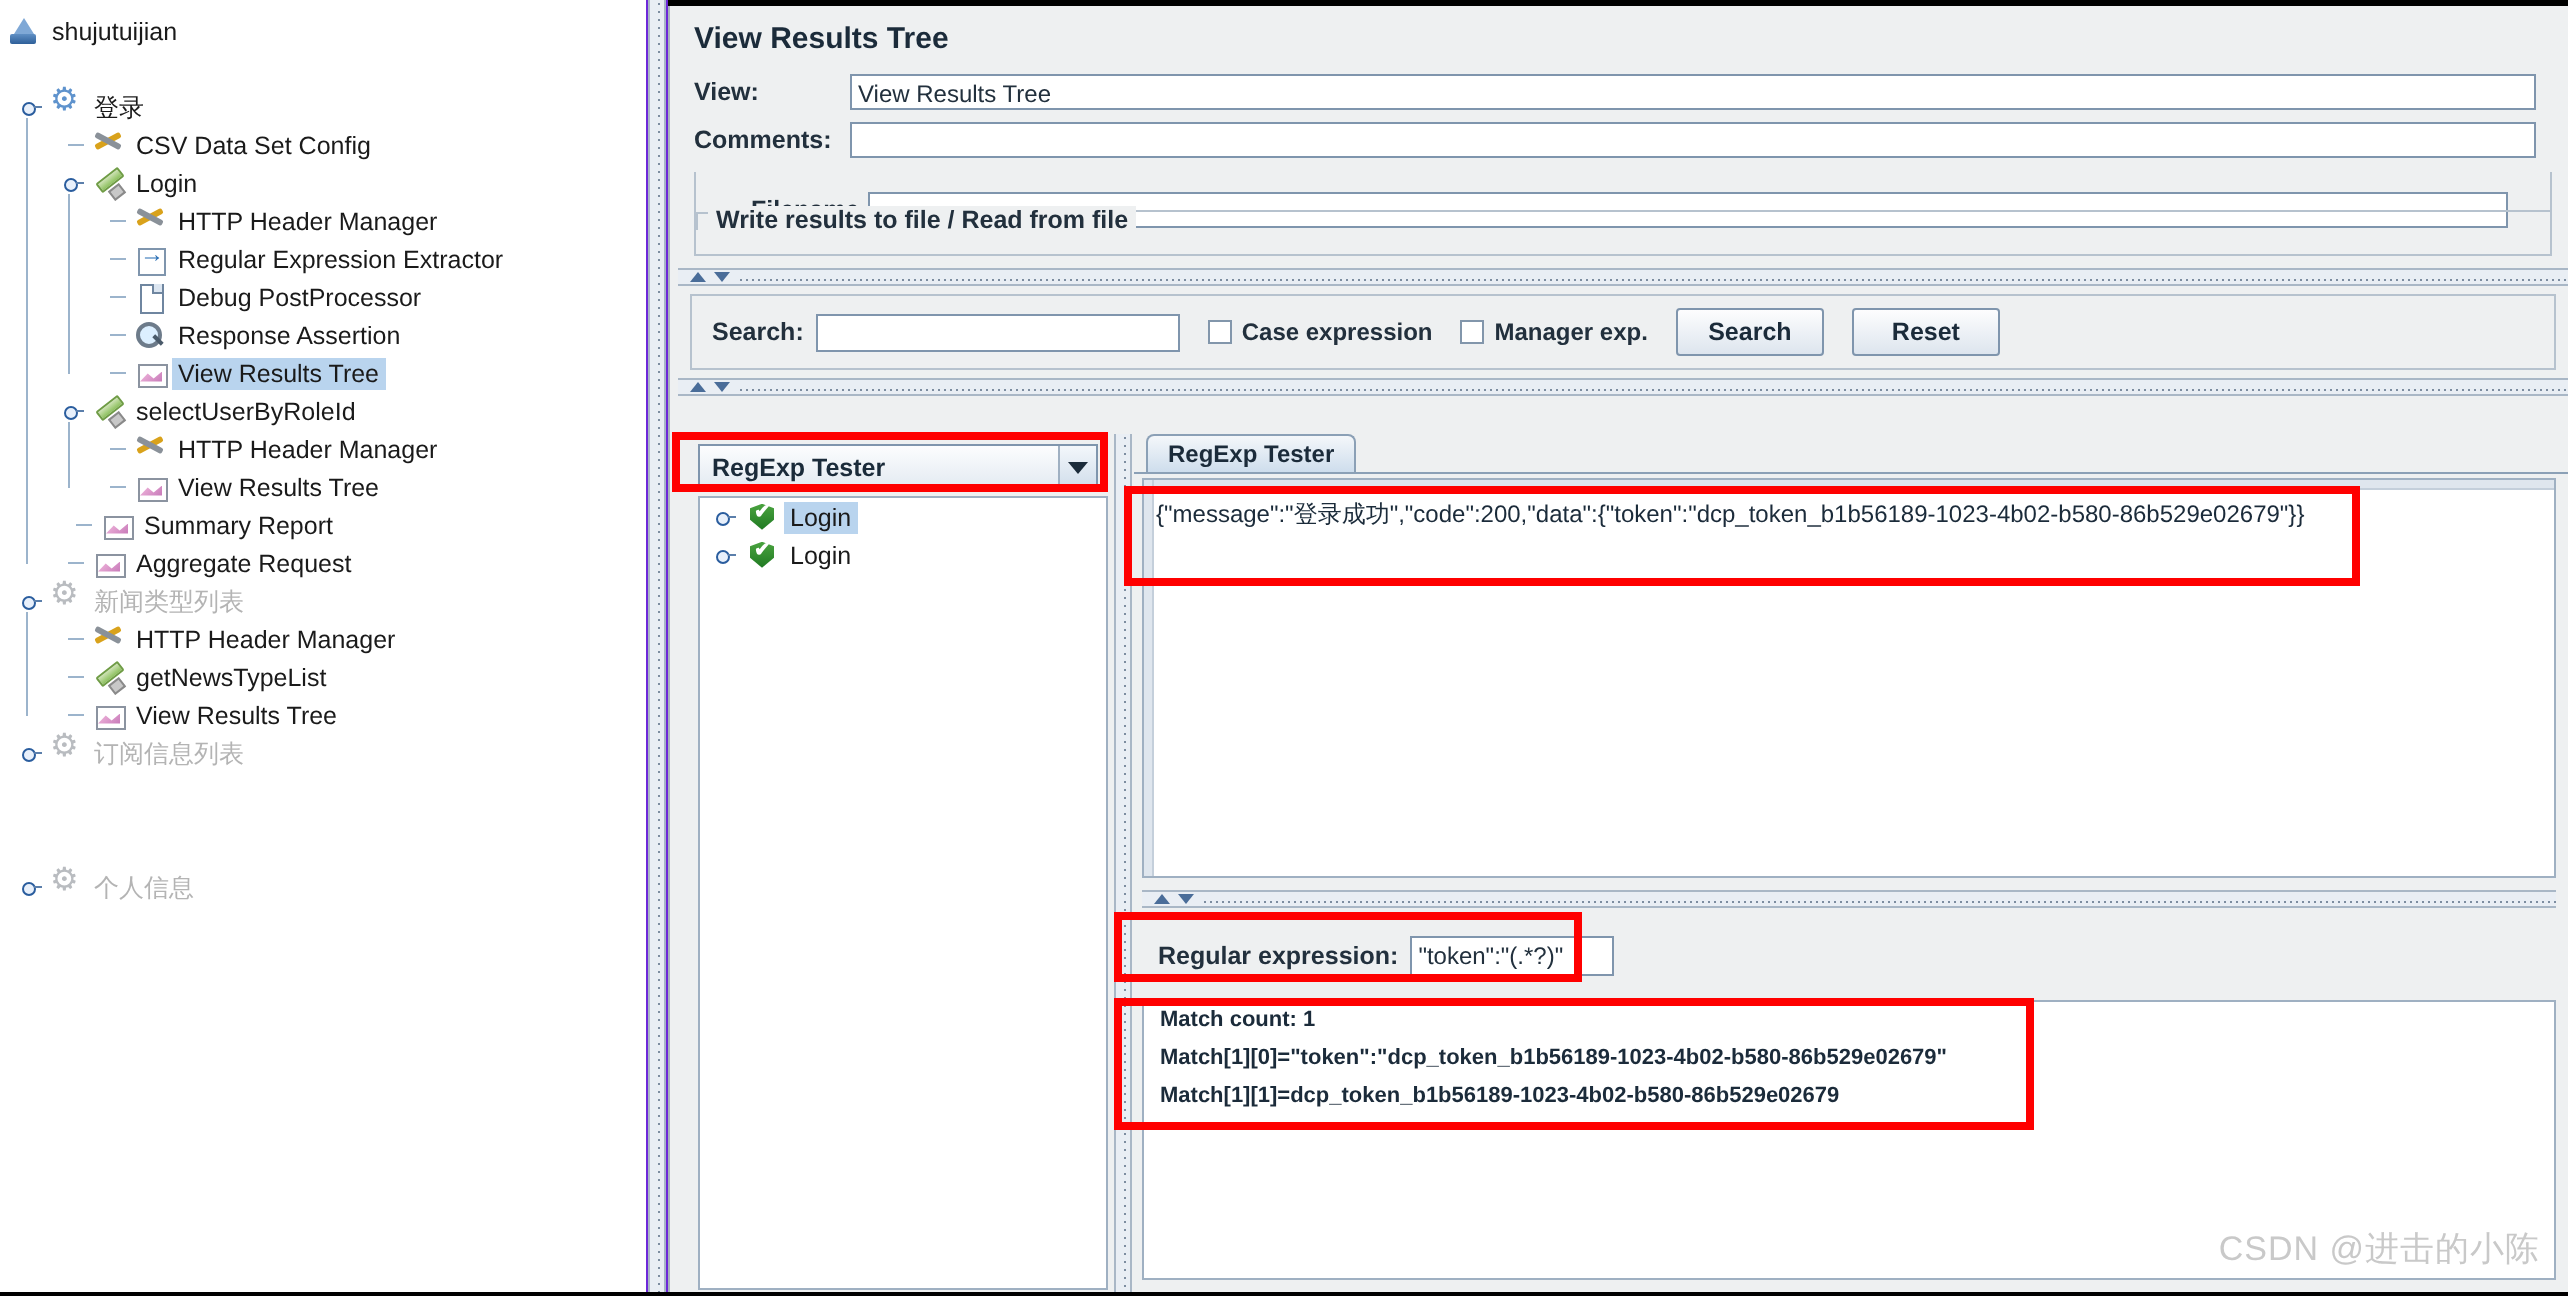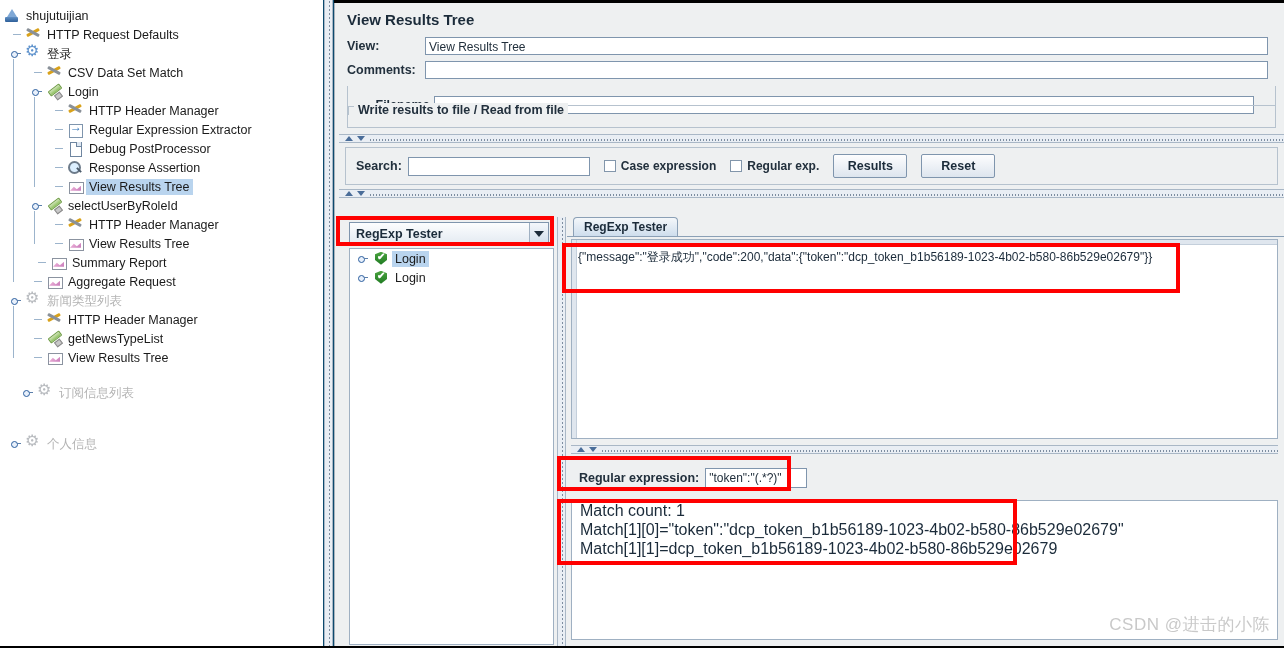--- a/index.html
+++ b/index.html
@@ -5,21 +5,21 @@
   * { box-sizing: border-box; }
   html, body {
     margin: 0; padding: 0;
     width: 1284px; height: 648px;
     overflow: hidden;
     background: #ffffff;
     font-family: "Liberation Sans", sans-serif;
     font-size: 12px;
     color: #1a1a1a;
   }
-  #root { position: relative; width: 1284px; height: 648px; background:#0c4a6e; }
+  #root { position: relative; width: 1284px; height: 648px; background:#6d28d9; }
 
   
   #tree-panel {
     position: absolute; left: 0; top: 0; width: 323px; height: 648px;
     background: #ffffff; overflow: hidden;
   }
   .tree-row {
     position: relative; height: 19px; line-height: 19px;
     white-space: nowrap; font-size: 12.5px; padding-left: 0;
   }
@@ -232,21 +232,21 @@
     position:absolute; left:4px; top:246px; right:6px; height:30px;
     background:#eef0f1; display:flex; align-items:center; padding-left:8px;
   }
   .regex-row .lab { font-size:12.5px; font-weight:bold; color:#22303d; margin-right:6px; }
   #regex-input { width:102px; height:20px; }
 
   #match-box {
     position:absolute; left:4px; top:283px; right:6px; height:140px;
     background:#fff; border:1px solid #9fb0c2; overflow:hidden;
   }
-  #match-box .ml { font-size:16px; color:#1b2b3a; line-height:19px; padding-left:8px; white-space:nowrap; }
+  #match-box .ml { font-size:11px; color:#1b2b3a; line-height:19px; padding-left:8px; white-space:nowrap;font-weight:bold; }
 
   
   .redbox {
     position:absolute; border:4px solid #ff0000; pointer-events:none; z-index:50;
   }
 
   
   #watermark {
     position:absolute; right:14px; bottom:12px;
     font-size:17px; color:#c9c9c9; letter-spacing:0.5px;
@@ -255,39 +255,38 @@
   .edge-bottom { position:absolute; left:0; right:0; bottom:0; height:2px; background:#000; }
   .edge-top { position:absolute; left:334px; right:0; top:0; height:3px; background:#000; }
 </style>
 </head>
 <body>
 
 <div id="root">
 
   <div id="tree-panel">
       <div class="tree-row" style="top: 6px; position: absolute; left: 0px;"><span class="ind" style="width: 4px;"></span><span class="ico ic-testplan"></span><span class="lbl">shujutuijian</span></div>
-      <div class="tree-row" style="top: 25px; position: absolute; left: 0px;"><div class="hline" style="left: 13px; top: 9px; width: 8px;"></div><span class="ind" style="width: 25px;"></span><span class="ico ic-config"></span><span class="lbl">HTTP Request Defaults</span></div>
       <div class="tree-row" style="top: 44px; position: absolute; left: 0px;"><div class="handle" style="left: 11px; top: 5px;"></div><span class="ind" style="width: 25px;"></span><span class="ico ic-gear-blue"></span><span class="lbl">登录</span></div>
-      <div class="tree-row" style="top: 63px; position: absolute; left: 0px;"><div class="hline" style="left: 34px; top: 9px; width: 8px;"></div><span class="ind" style="width: 46px;"></span><span class="ico ic-config"></span><span class="lbl">CSV Data Set Match</span></div>
+      <div class="tree-row" style="top: 63px; position: absolute; left: 0px;"><div class="hline" style="left: 34px; top: 9px; width: 8px;"></div><span class="ind" style="width: 46px;"></span><span class="ico ic-config"></span><span class="lbl">CSV Data Set Config</span></div>
       <div class="tree-row" style="top: 82px; position: absolute; left: 0px;"><div class="handle" style="left: 32px; top: 5px;"></div><span class="ind" style="width: 46px;"></span><span class="ico ic-sampler"></span><span class="lbl">Login</span></div>
       <div class="tree-row" style="top: 101px; position: absolute; left: 0px;"><div class="hline" style="left: 55px; top: 9px; width: 8px;"></div><span class="ind" style="width: 67px;"></span><span class="ico ic-config"></span><span class="lbl">HTTP Header Manager</span></div>
       <div class="tree-row" style="top: 139px; position: absolute; left: 0px;"><div class="hline" style="left: 55px; top: 9px; width: 8px;"></div><span class="ind" style="width: 67px;"></span><span class="ico ic-doc"></span><span class="lbl">Debug PostProcessor</span></div>
       <div class="tree-row" style="top: 120px; position: absolute; left: 0px;"><div class="hline" style="left: 55px; top: 9px; width: 8px;"></div><span class="ind" style="width: 67px;"></span><span class="ico ic-extractor"></span><span class="lbl">Regular Expression Extractor</span></div>
       <div class="tree-row" style="top: 158px; position: absolute; left: 0px;"><div class="hline" style="left: 55px; top: 9px; width: 8px;"></div><span class="ind" style="width: 67px;"></span><span class="ico ic-assert"></span><span class="lbl">Response Assertion</span></div>
       <div class="tree-row selected" style="top: 177px; position: absolute; left: 0px;"><div class="hline" style="left: 55px; top: 9px; width: 8px;"></div><span class="ind" style="width: 67px;"></span><span class="ico ic-listener"></span><span class="lbl">View Results Tree</span></div>
       <div class="tree-row" style="top: 196px; position: absolute; left: 0px;"><div class="handle" style="left: 32px; top: 5px;"></div><span class="ind" style="width: 46px;"></span><span class="ico ic-sampler"></span><span class="lbl">selectUserByRoleId</span></div>
       <div class="tree-row" style="top: 215px; position: absolute; left: 0px;"><div class="hline" style="left: 55px; top: 9px; width: 8px;"></div><span class="ind" style="width: 67px;"></span><span class="ico ic-config"></span><span class="lbl">HTTP Header Manager</span></div>
       <div class="tree-row" style="top: 234px; position: absolute; left: 0px;"><div class="hline" style="left: 55px; top: 9px; width: 8px;"></div><span class="ind" style="width: 67px;"></span><span class="ico ic-listener"></span><span class="lbl">View Results Tree</span></div>
       <div class="tree-row" style="top: 253px; position: absolute; left: 4px; text-align: right;"><div class="hline" style="left: 34px; top: 9px; width: 8px;"></div><span class="ind" style="width: 46px;"></span><span class="ico ic-listener"></span><span class="lbl">Summary Report</span></div>
       <div class="tree-row" style="top: 272px; position: absolute; left: 0px;"><div class="hline" style="left: 34px; top: 9px; width: 8px;"></div><span class="ind" style="width: 46px;"></span><span class="ico ic-listener"></span><span class="lbl">Aggregate Request</span></div>
       <div class="tree-row disabled" style="top: 291px; position: absolute; left: 0px;"><div class="handle" style="left: 11px; top: 5px;"></div><span class="ind" style="width: 25px;"></span><span class="ico ic-gear-grey"></span><span class="lbl">新闻类型列表</span></div>
       <div class="tree-row" style="top: 310px; position: absolute; left: 0px;"><div class="hline" style="left: 34px; top: 9px; width: 8px;"></div><span class="ind" style="width: 46px;"></span><span class="ico ic-config"></span><span class="lbl">HTTP Header Manager</span></div>
       <div class="tree-row" style="top: 329px; position: absolute; left: 0px;"><div class="hline" style="left: 34px; top: 9px; width: 8px;"></div><span class="ind" style="width: 46px;"></span><span class="ico ic-sampler"></span><span class="lbl">getNewsTypeList</span></div>
       <div class="tree-row" style="top: 348px; position: absolute; left: 0px;"><div class="hline" style="left: 34px; top: 9px; width: 8px;"></div><span class="ind" style="width: 46px;"></span><span class="ico ic-listener"></span><span class="lbl">View Results Tree</span></div>
-      <div class="tree-row disabled" style="top: 367px; position: absolute; left: 12px; margin-top: 16px;"><div class="handle" style="left: 11px; top: 5px;"></div><span class="ind" style="width: 25px;"></span><span class="ico ic-gear-grey"></span><span class="lbl">订阅信息列表</span></div>
+      <div class="tree-row disabled" style="top: 367px; position: absolute; left: 0px;"><div class="handle" style="left: 11px; top: 5px;"></div><span class="ind" style="width: 25px;"></span><span class="ico ic-gear-grey"></span><span class="lbl">订阅信息列表</span></div>
       <div class="tree-row disabled" style="top: 386px; position: absolute; left: 0px; margin-top: 48px;"><div class="handle" style="left: 11px; top: 5px;"></div><span class="ind" style="width: 25px;"></span><span class="ico ic-gear-grey"></span><span class="lbl">个人信息</span></div>
       <div class="vline" style="left: 13px; top: 59px; height: 223px;"></div>
       <div class="vline" style="left: 13px; top: 306px; height: 52px;"></div>
       <div class="vline" style="left: 34px; top: 97px; height: 90px;"></div>
       <div class="vline" style="left: 34px; top: 211px; height: 33px;"></div>
     </div>
 
   <div class="divider-v" style="left:324px;">
     <div class="dots"></div>
   </div>
@@ -327,23 +326,23 @@
 
       <div class="search-bar">
         <div class="lab">Search:</div>
         <div class="text-input" id="search-input"></div>
         <div class="cbx">
           <div class="box"></div>
           <div class="t">Case expression</div>
         </div>
         <div class="cbx">
           <div class="box"></div>
-          <div class="t">Regular exp.</div>
-        </div>
-        <button class="btn">Results</button>
+          <div class="t">Manager exp.</div>
+        </div>
+        <button class="btn">Search</button>
         <button class="btn">Reset</button>
       </div>
 
       <div class="splitter-h" style="margin-top:4px;">
         <div class="arr up"></div>
         <div class="arr dn"></div>
         <div class="dots"></div>
       </div>
 
       <div id="lower">

